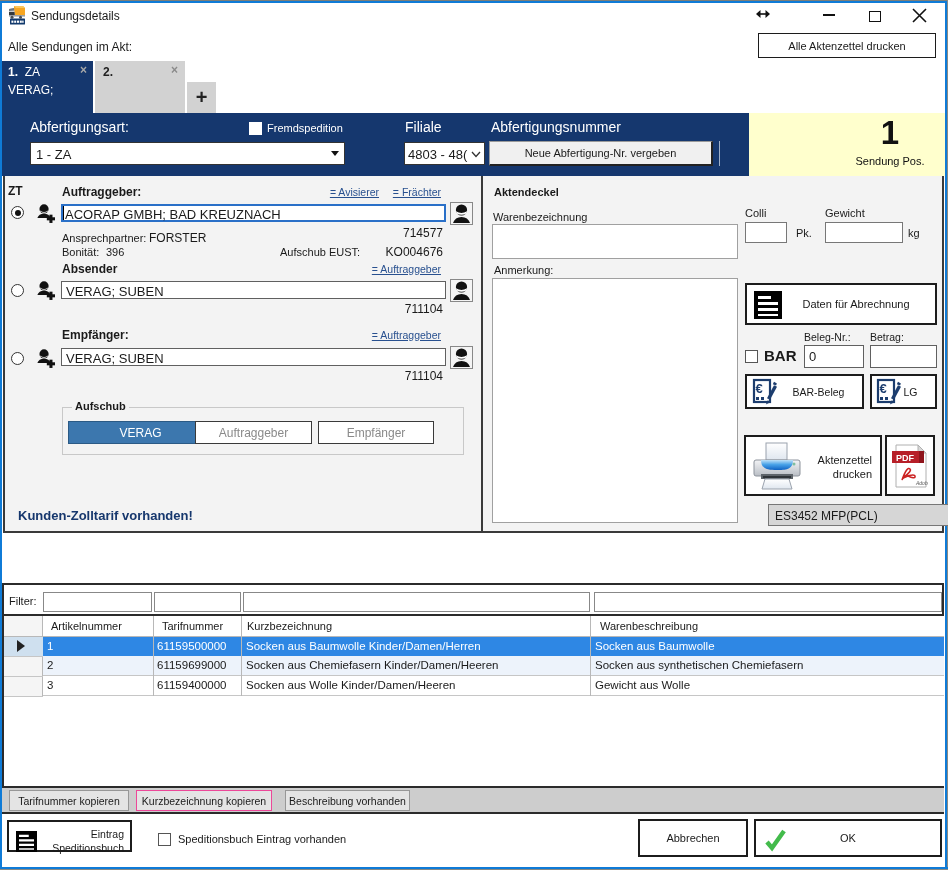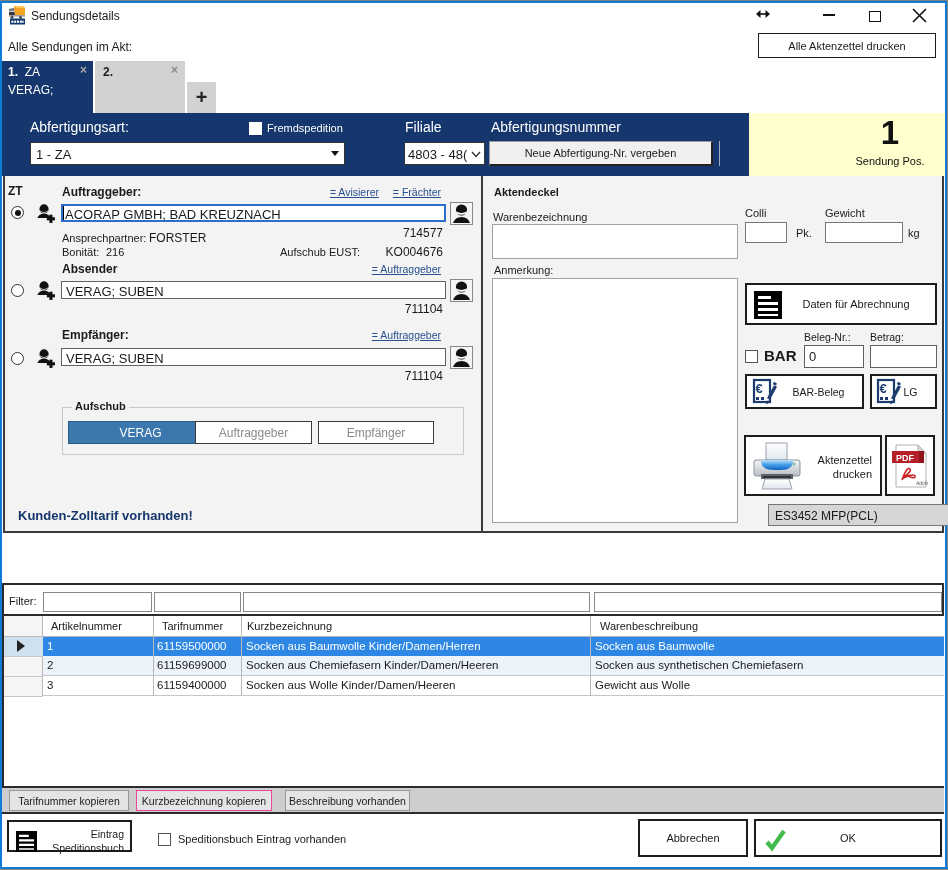--- a/index.html
+++ b/index.html
@@ -116,21 +116,21 @@
   <svg width="21" height="21" viewBox="0 0 21 21">
     <circle cx="10.5" cy="7" r="5.6" fill="#111"></circle>
     <path d="M5 8.2 Q10.5 11.6 16 8.2 L15.3 10.4 Q10.5 13 5.7 10.4 Z" fill="#fff"></path>
     <path d="M2 20 q2 -6 8.5 -6 t8.5 6 z" fill="#111"></path>
   </svg>
 </div>
 <div class="abs" style="left:395px;top:226px;width:48px;text-align:right;font-size:12px;">714577</div>
 <div class="abs" style="left:62px;top:232px;">Ansprechpartner:</div>
 <div class="abs" style="left:149px;top:231px;font-size:12px;">FORSTER</div>
 <div class="abs" style="left:62px;top:246px;">Bonität:</div>
-<div class="abs" style="left:106px;top:246px;">216</div>
+<div class="abs" style="left:106px;top:246px;">396</div>
 <div class="abs" style="left:280px;top:246px;">Aufschub EUST:</div>
 <div class="abs" style="left:385px;top:245px;width:58px;text-align:right;font-size:12px;">KO004676</div>
 
 <div class="abs b" style="left:62px;top:262px;font-size:12px;">Absender</div>
 <div class="abs link" style="left:341px;top:263px;width:100px;text-align:right;">= Auftraggeber</div>
 <div class="abs" style="left:11px;top:284px;width:13px;height:13px;border-radius:50%;border:1px solid #333;background:#fff;box-sizing:border-box;"></div>
 <svg class="abs" style="left:37px;top:281px;" width="18" height="19" viewBox="0 0 20 21">
   <circle cx="7.8" cy="5.4" r="5.1" fill="#111"></circle>
   <path d="M3.4 7.2 Q7.8 10.6 12.2 7.2 L12.2 8.0 Q7.8 11.4 3.4 8.0 Z" fill="#fff"></path>
   <path d="M0.4 15.6 q1.6 -4.8 7.4 -4.8 t7.4 4.8 z" fill="#111"></path>

